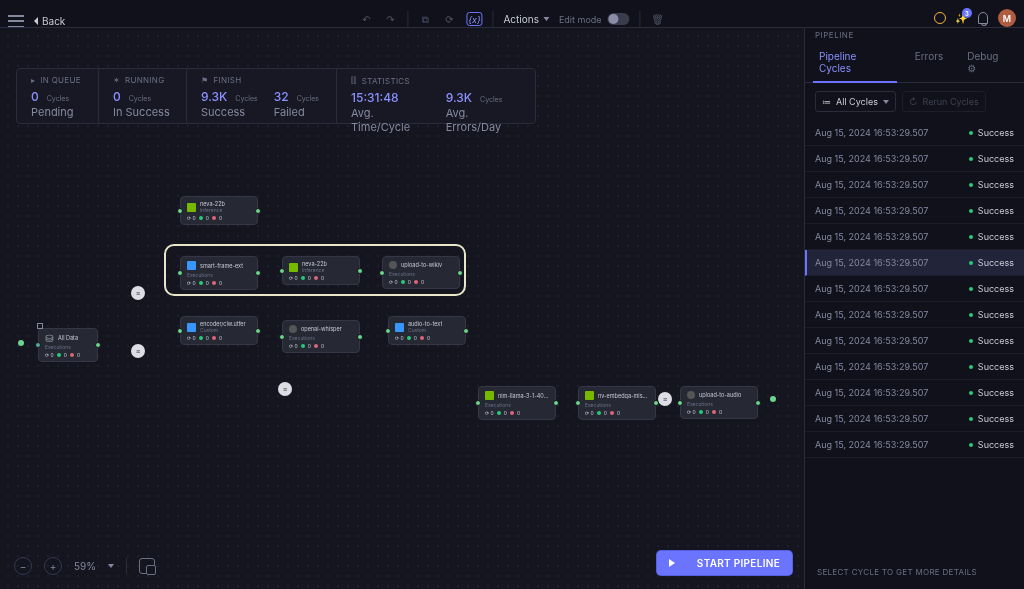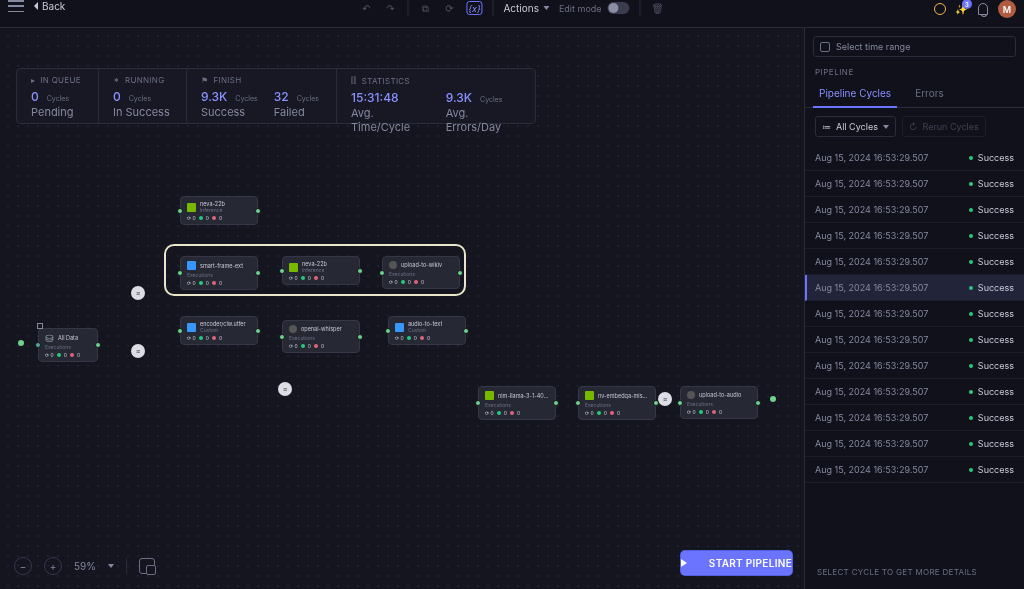--- a/index.html
+++ b/index.html
@@ -21,21 +21,21 @@
     --node-bg:#262834;
     --node-border:#353746;
     --highlight:#e9e5c8;
     --nv:#76b900;
     --nf:#3797ff;
     --nc:#e55;
   }
   *{box-sizing:border-box;font-family:Inter,Segoe UI,Arial,sans-serif}
   body{margin:0;width:1024px;height:589px;background:var(--bg);color:var(--text);font-size:10px;overflow:hidden;position:relative}
   
-  .topbar{position:absolute;top:0;left:0;right:0;height:28px;background:var(--bg-dark);display:flex;align-items:flex-start;border-bottom:1px solid var(--border);padding:0 8px;gap:10px}
+  .topbar{position:absolute;top:0;left:0;right:0;height:28px;background:var(--bg-dark);display:flex;align-items:flex-end;border-bottom:1px solid var(--border);padding:0 8px;gap:10px}
   .ham{width:16px;height:12px;display:flex;flex-direction:column;justify-content:space-between;cursor:pointer}
   .ham span{height:1.5px;background:var(--muted-2);width:100%}
   .back{display:flex;align-items:center;gap:4px;color:var(--text);font-size:10px}
   .chev-l{width:0;height:0;border-right:4px solid var(--text);border-top:4px solid transparent;border-bottom:4px solid transparent}
   .top-center{position:absolute;left:50%;transform:translateX(-50%);display:flex;align-items:center;gap:10px}
   .icon-plain{width:14px;height:14px;color:var(--muted);opacity:.7;display:flex;align-items:center;justify-content:center}
   .vsep{width:1px;height:16px;background:var(--border)}
   .var-ic{width:16px;height:14px;border:1px solid var(--accent);border-radius:3px;display:flex;align-items:center;justify-content:center;color:var(--accent-2);font-style:italic;font-size:9px}
   .actions-btn{display:flex;align-items:center;gap:4px;color:var(--text)}
   .chev-d{width:0;height:0;border-left:3px solid transparent;border-right:3px solid transparent;border-top:4px solid var(--muted-2)}
@@ -91,21 +91,21 @@
 
   .hub{position:absolute;width:14px;height:14px;border-radius:50%;background:#dcdde5;display:flex;align-items:center;justify-content:center;color:#333;font-size:7px}
 
   
   .btm{position:absolute;left:14px;bottom:14px;display:flex;align-items:center;gap:12px;color:var(--muted-2);font-size:10px}
   .btm .circ{width:18px;height:18px;border:1px solid var(--border-light);border-radius:50%;display:flex;align-items:center;justify-content:center}
   .zoom-div{width:1px;height:16px;background:var(--border)}
   .minimap{width:16px;height:16px;border:1px solid var(--muted);border-radius:3px;position:relative}
   .minimap::after{content:"";position:absolute;right:-2px;bottom:-2px;width:8px;height:8px;border:1px solid var(--muted);border-radius:2px;background:var(--bg)}
 
-  .start-btn{position:absolute;right:232px;bottom:14px;background:var(--accent);color:#fff;border-radius:4px;padding:6px 0;display:flex;align-items:center;gap:22px;font-size:10px;font-weight:600;letter-spacing:.3px;box-shadow:0 0 0 1px #5760e0}
+  .start-btn{position:absolute;right:232px;bottom:14px;background:var(--accent);color:#fff;border-radius:4px;padding:6px 12px;display:flex;align-items:center;gap:22px;font-size:10px;font-weight:600;letter-spacing:.3px;box-shadow:0 0 0 1px #5760e0}
   .play{width:0;height:0;border-left:6px solid #fff;border-top:4px solid transparent;border-bottom:4px solid transparent}
 
   
   .sidebar{position:absolute;top:28px;right:0;bottom:0;width:220px;background:var(--bg-dark);border-left:1px solid var(--border);display:flex;flex-direction:column}
   .time-range{margin:8px;border:1px solid var(--border);border-radius:3px;padding:4px 6px;display:flex;align-items:center;gap:6px;color:var(--muted-2);font-size:9px}
   .sq-ic{width:10px;height:10px;border:1.5px solid var(--muted);border-radius:2px}
   .sec-title{font-size:8px;letter-spacing:.5px;color:var(--muted);padding:2px 10px}
   .tabs{display:flex;border-bottom:1px solid var(--border);padding:0 4px;gap:4px}
   .tab{padding:8px 10px;font-size:10px;color:var(--muted);position:relative}
   .tab.active{color:var(--accent-2)}
@@ -453,28 +453,25 @@
     <span class="minimap"></span>
   </div>
 </div>
 
 <div class="start-btn">
   <span class="play"></span>
   <span>START PIPELINE</span>
 </div>
 
 <div class="sidebar">
-  <div class="time-range">
-    <span class="sq-ic"></span>
-    <span>Select time range</span>
-  </div>
   <div class="sec-title">PIPELINE</div>
   <div class="tabs">
     <div class="tab active">Pipeline Cycles</div>
     <div class="tab">Errors</div>
+    <div class="tab"><span>Debug</span> <span>⚙</span></div>
   </div>
   <div class="filter-row">
     <div class="pill">
       <span>≔</span>
       <span>All Cycles</span>
       <span class="chev-d"></span>
     </div>
     <div class="pill dim">
       <span>↻</span>
       <span>Rerun Cycles</span>

